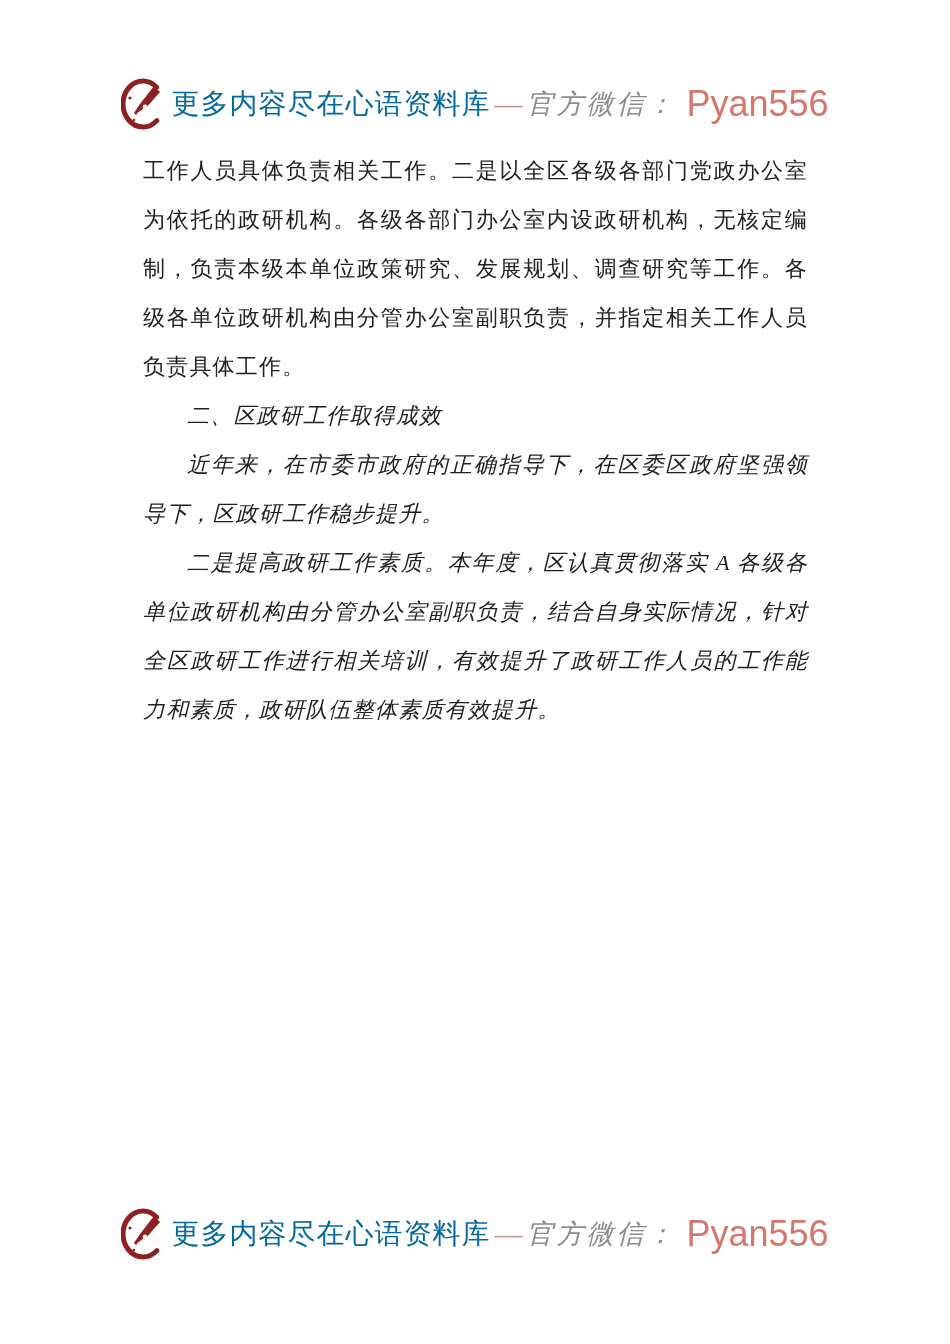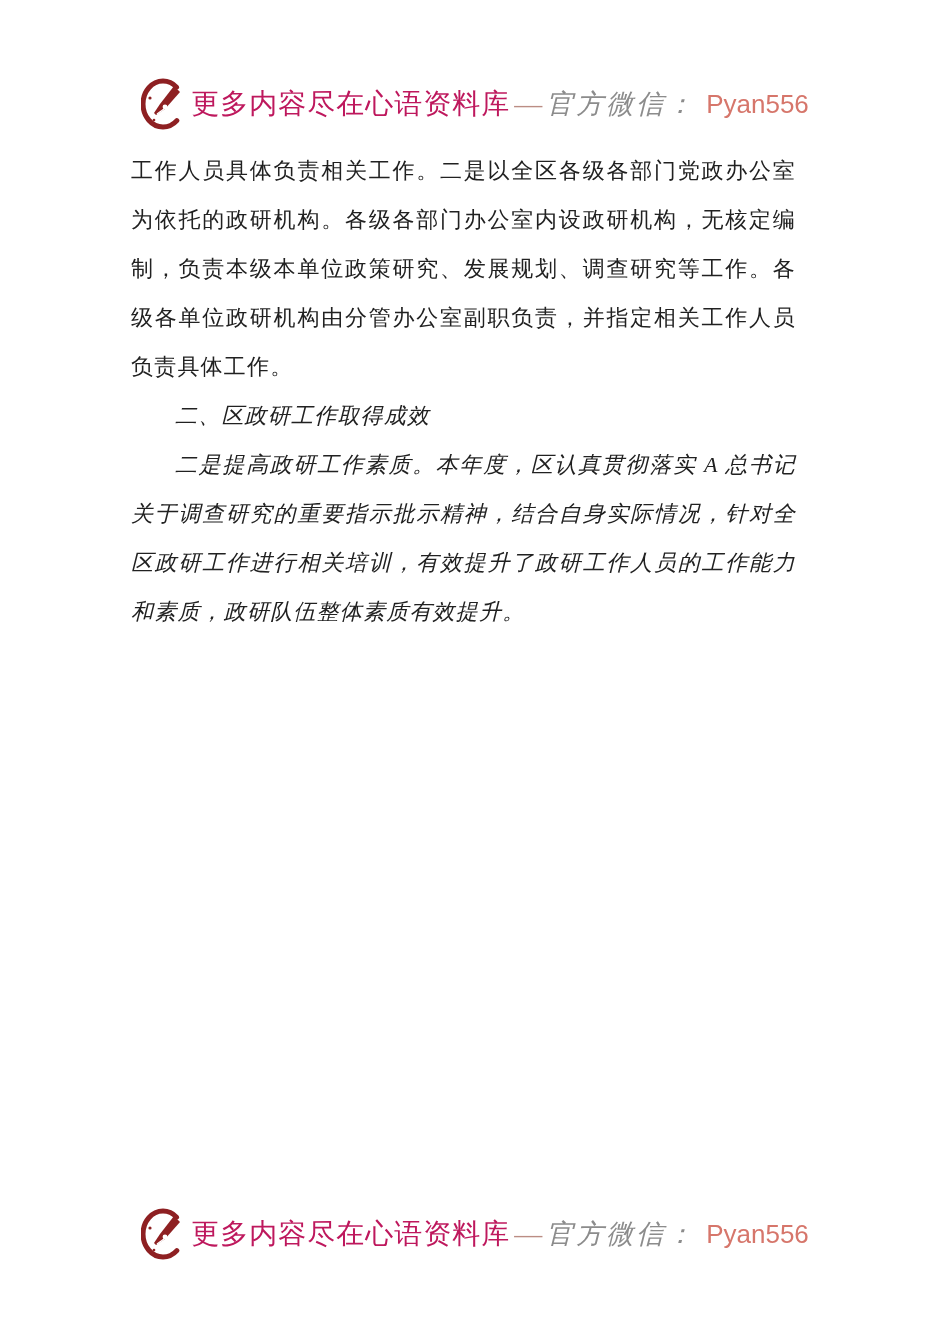--- a/index.html
+++ b/index.html
@@ -24,48 +24,48 @@
     gap: 6px;
     white-space: nowrap;
   }
   .watermark.top    { top: 76px;   height: 56px; }
   .watermark.bottom { top: 1206px; height: 56px; }
 
   .wm-logo { display: inline-flex; width: 44px; height: 52px; flex: 0 0 auto; }
   .wm-logo svg { width: 100%; height: 100%; }
 
   .wm-brand {
-    color: #be185d;
+    color: #0369a1;
     font-size: 28px;
     letter-spacing: 1px;
     font-family: "Liberation Serif", "DejaVu Serif", serif;
   }
   .wm-dash {
     color: #bb8d84;
     font-size: 28px;
     margin: 0 -2px;
   }
   .wm-label {
     color: #8c8c8c;
     font-size: 27px;
     font-style: italic;
     letter-spacing: 3px;
     font-family: Liberation Sans, sans-serif;
   }
   .wm-id {
     color: #d6766b;
-    font-size: 26px;
+    font-size: 36px;
     font-family: "Liberation Sans", "DejaVu Sans", sans-serif;
     margin-left: 4px;
   }
 
   
   .content {
     position: absolute;
-    left: 131px;
+    left: 143px;
     top: 146px;
     width: 665px;
   }
   .para {
     font-size: 22px;
     line-height: 49px;
     color: #212121;
     letter-spacing: 1.2px;
     text-align: justify;
     text-justify: inter-character;
@@ -91,21 +91,22 @@
     </span>
     <span class="wm-brand">更多内容尽在心语资料库</span>
     <span class="wm-dash">—</span>
     <span class="wm-label">官方微信：</span>
     <span class="wm-id">Pyan556</span>
   </div>
 
   <div class="content">
     <p class="para">工作人员具体负责相关工作。二是以全区各级各部门党政办公室为依托的政研机构。各级各部门办公室内设政研机构，无核定编制，负责本级本单位政策研究、发展规划、调查研究等工作。各级各单位政研机构由分管办公室副职负责，并指定相关工作人员负责具体工作。</p>
     <p class="para indent">二、区政研工作取得成效</p>
-    <p class="para indent">二是提高政研工作素质。本年度，区认真贯彻落实 A 总书记关于调查研究的重要指示批示精神，结合自身实际情况，针对全区政研工作进行相关培训，有效提升了政研工作人员的工作能力和素质，政研队伍整体素质有效提升。</p>
+    <p class="para indent">近年来，在市委市政府的正确指导下，在区委区政府坚强领导下，区政研工作稳步提升。</p>
+    <p class="para indent">二是提高政研工作素质。本年度，区认真贯彻落实 A 各级各单位政研机构由分管办公室副职负责，结合自身实际情况，针对全区政研工作进行相关培训，有效提升了政研工作人员的工作能力和素质，政研队伍整体素质有效提升。</p>
   </div>
 
   <div class="watermark bottom">
     <span class="wm-logo">
       <svg viewBox="0 0 44 52" xmlns="http://www.w3.org/2000/svg">
         <ellipse cx="22" cy="26" rx="20" ry="23" fill="none" stroke="#8e2022" stroke-width="5" stroke-dasharray="98 40" stroke-dashoffset="-18" stroke-linecap="round"></ellipse>
         <path d="M33 8 L39 14 L24 31 L15 37 L13 35 L19 26 Z" fill="#8e2022"></path>
         <circle cx="24" cy="29" r="2.4" fill="#ffffff"></circle>
         <path d="M23 31 L16 36" stroke="#ffffff" stroke-width="1.4"></path>
         <circle cx="9" cy="20" r="1.6" fill="#8e2022"></circle>

